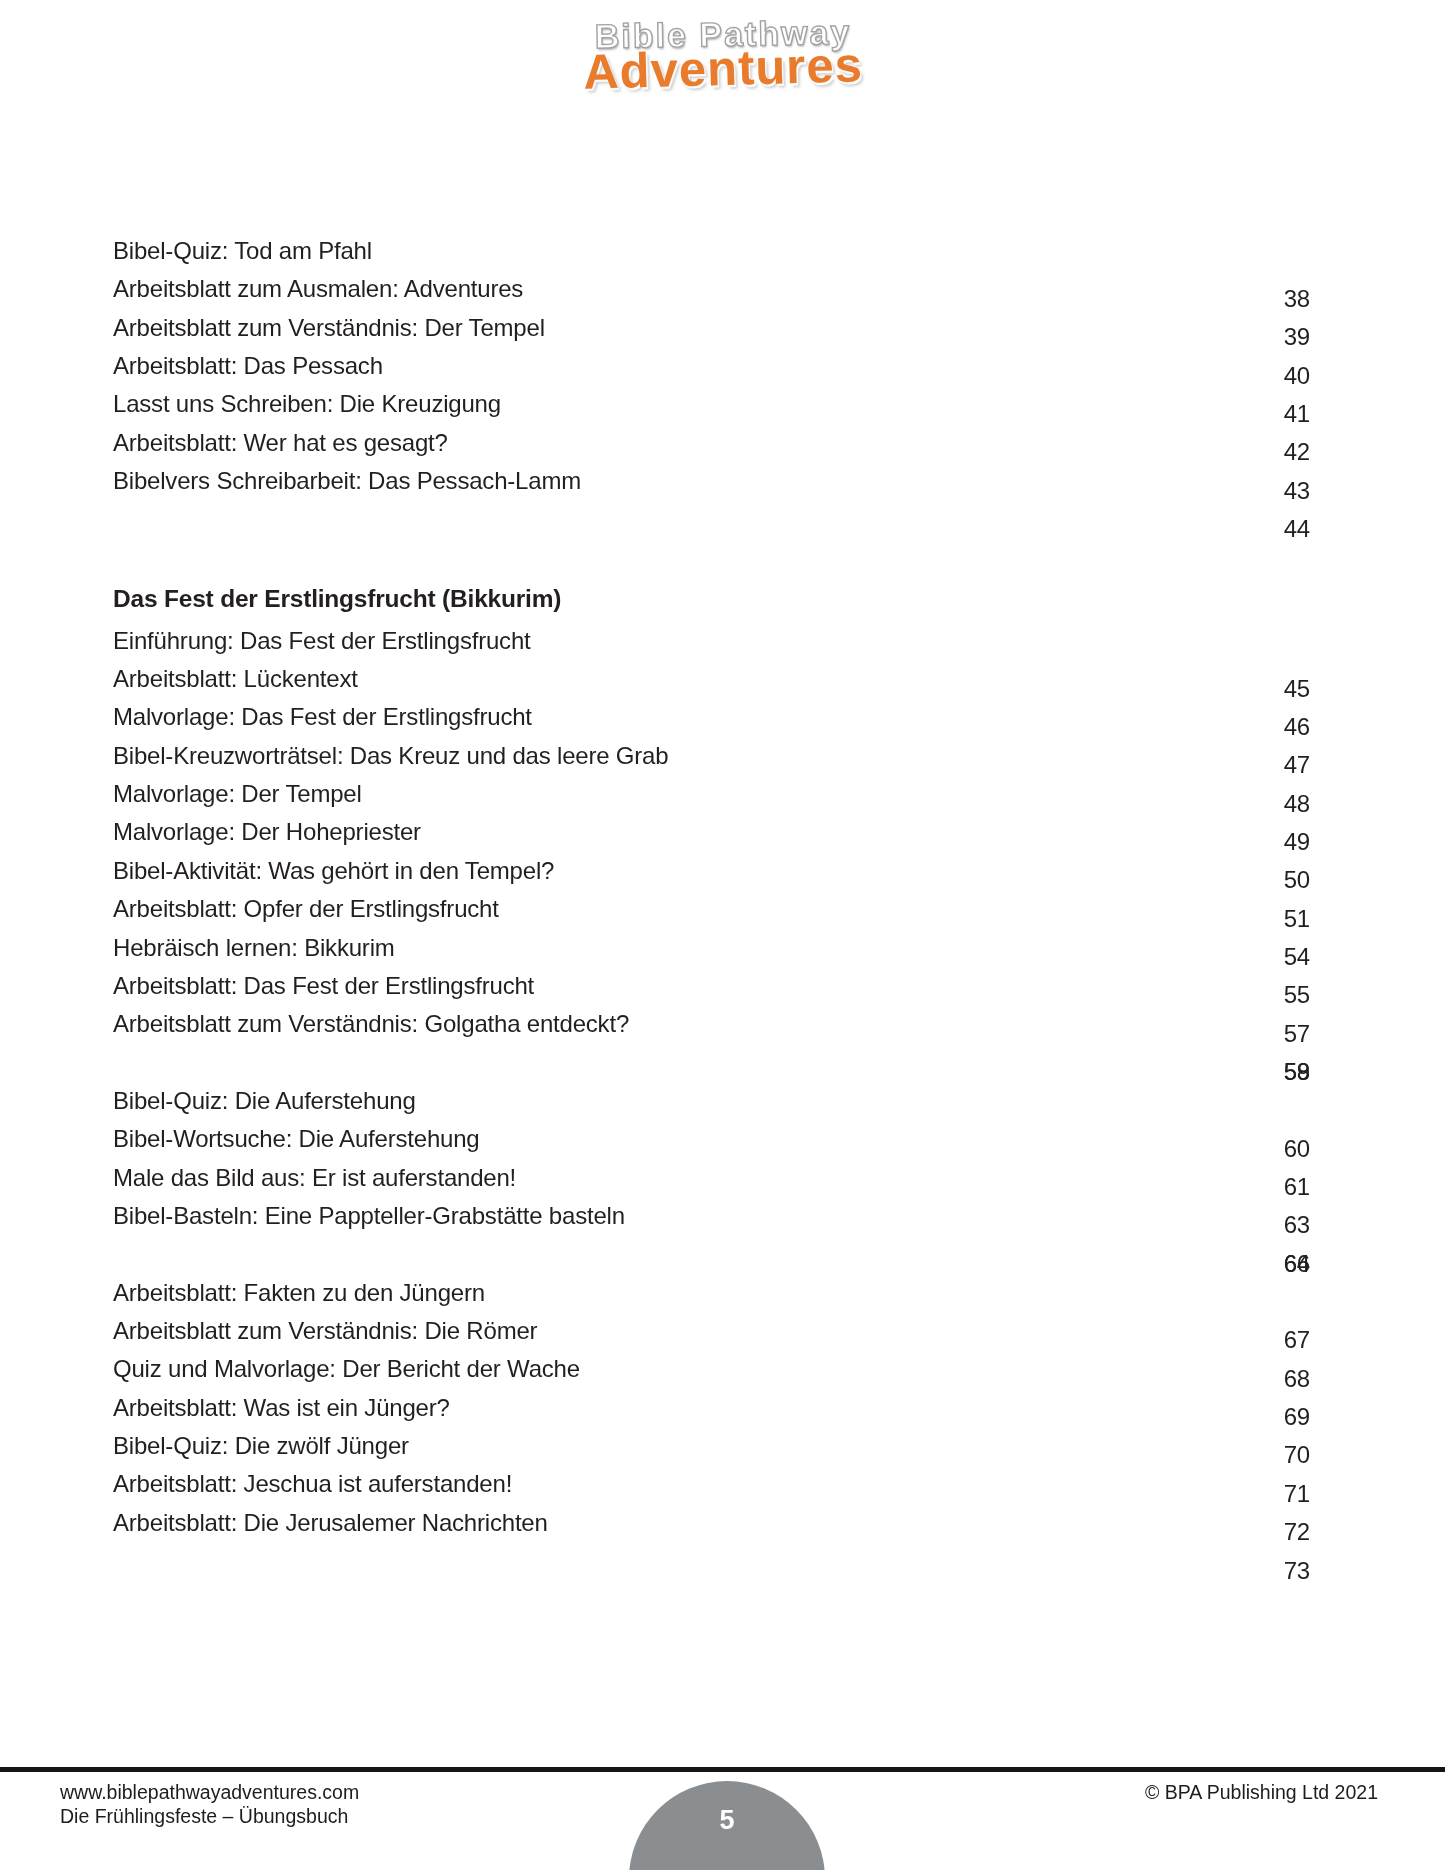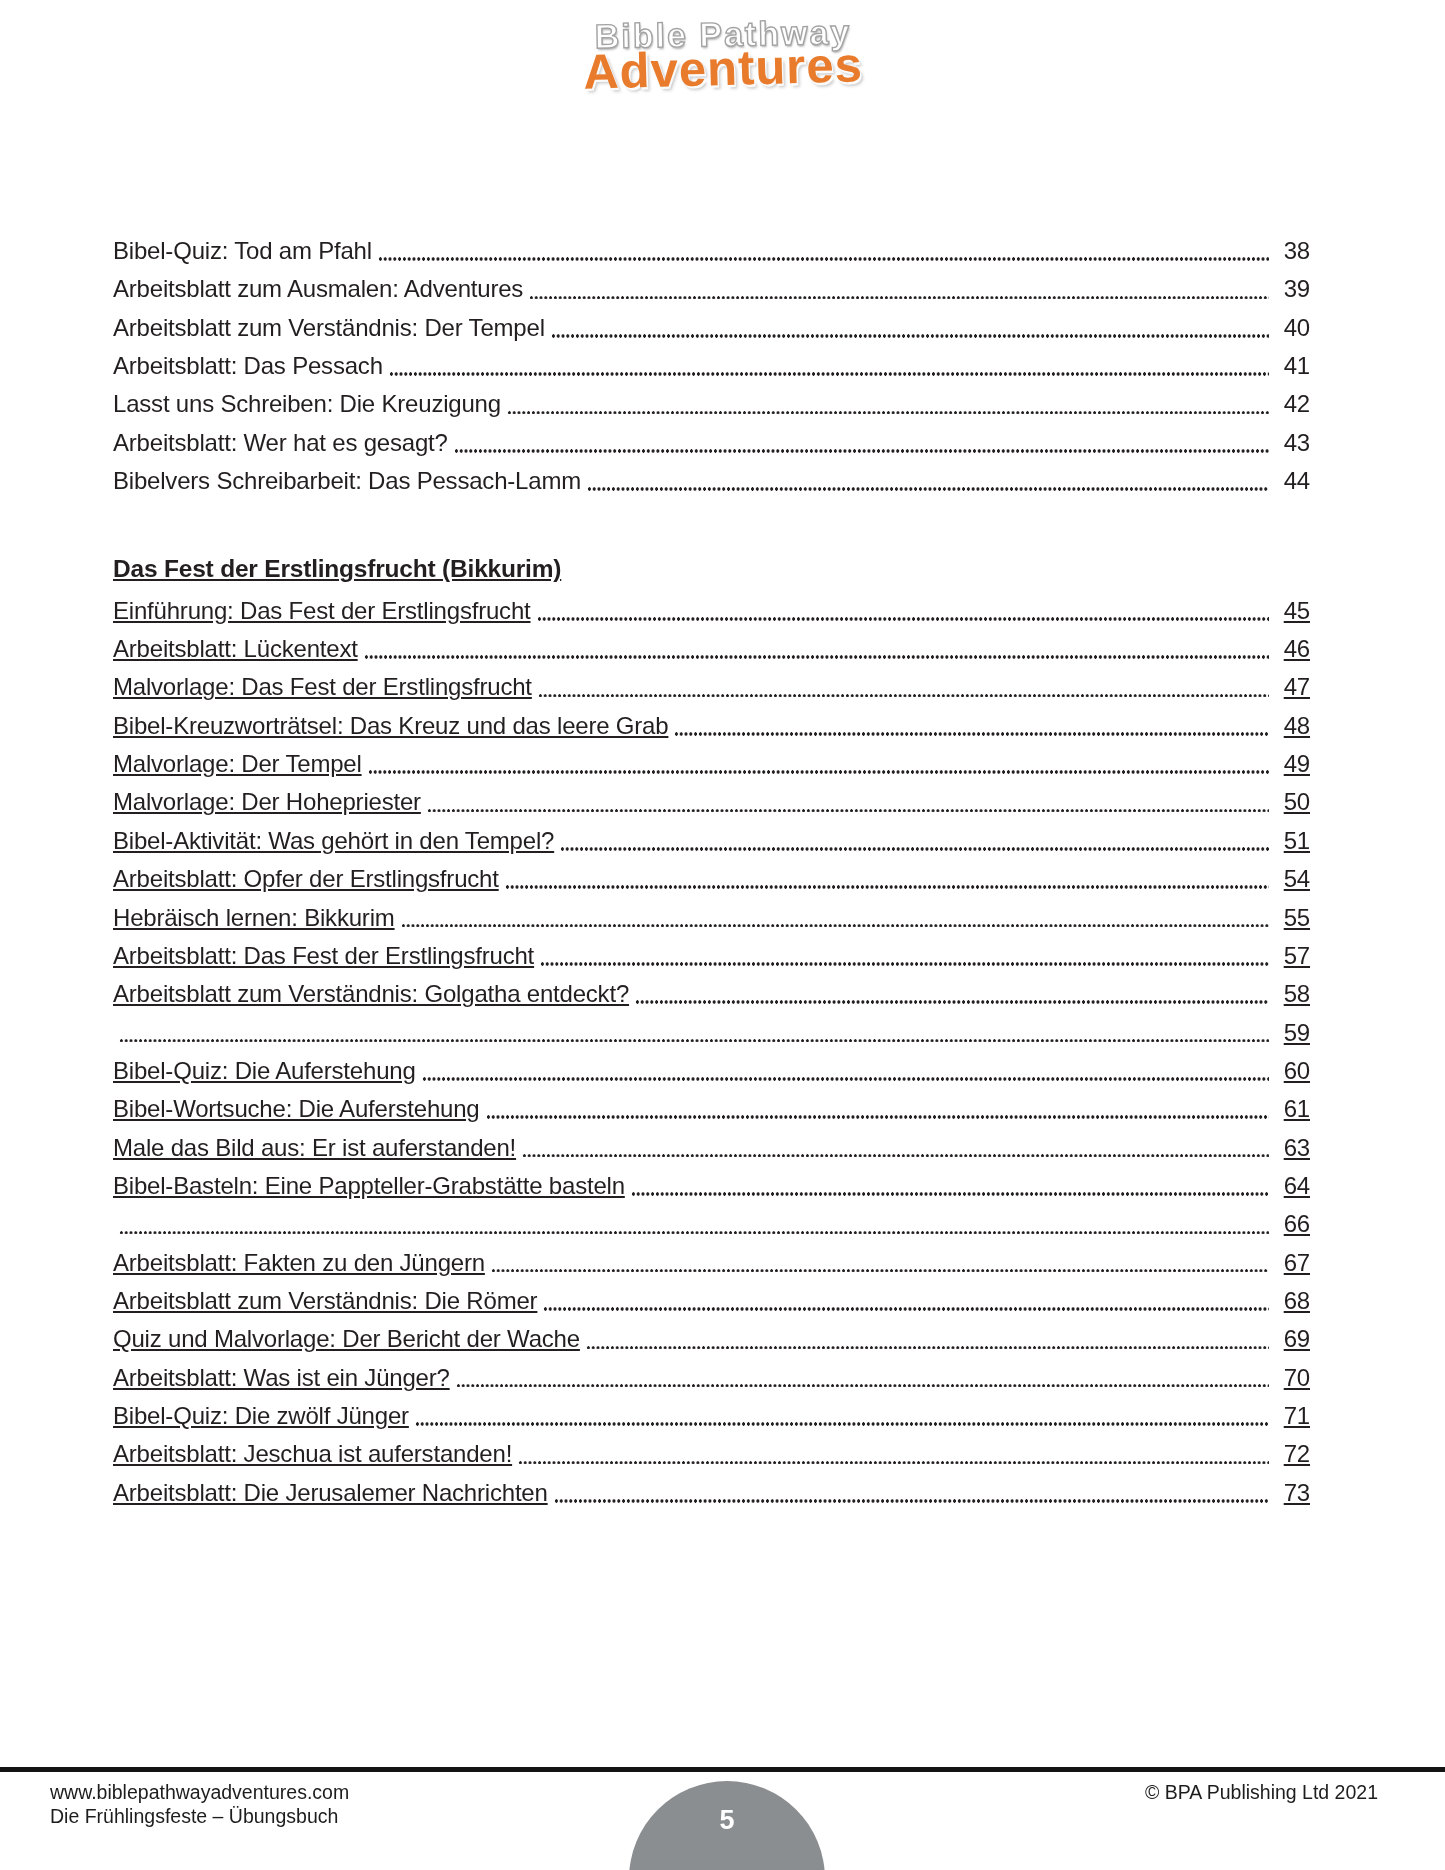--- a/index.html
+++ b/index.html
@@ -47,34 +47,35 @@
     transform: rotate(-1.5deg);
   }
 
   
   .toc {
     position: absolute;
     top: 232px;
     left: 113px;
     right: 135px;
   }
-  .toc-section + .toc-section { margin-top: 50px; text-decoration: underline; }
+  .toc-section + .toc-section { margin-top: 80px; }
   .toc-heading {
     font-size: 24.5px;
     font-weight: 700;
     line-height: 38.35px;
     margin-bottom: 3px;
     letter-spacing: -0.2px;
   }
   .toc-row {
     display: flex;
     align-items: stretch;
     height: 38.35px;
     font-size: 24px;
     letter-spacing: -0.2px;
+    flex-direction: column;
   }
   .toc-label {
     line-height: 38.35px;
     white-space: nowrap;
     flex: 0 0 auto;
   }
   .leader {
     flex: 1 1 auto;
     align-self: flex-end;
     height: 3.6px;
@@ -96,21 +97,21 @@
     position: absolute;
     top: 1767px;
     left: 0;
     width: 100%;
     height: 4.5px;
     background: #141414;
   }
   .footer-left {
     position: absolute;
     top: 1780px;
-    left: 50px;
+    left: 60px;
     font-size: 19.5px;
     line-height: 24px;
     color: #1d1d1d;
   }
   .footer-right {
     position: absolute;
     top: 1781px;
     right: 67px;
     font-size: 19.5px;
     color: #1d1d1d;

